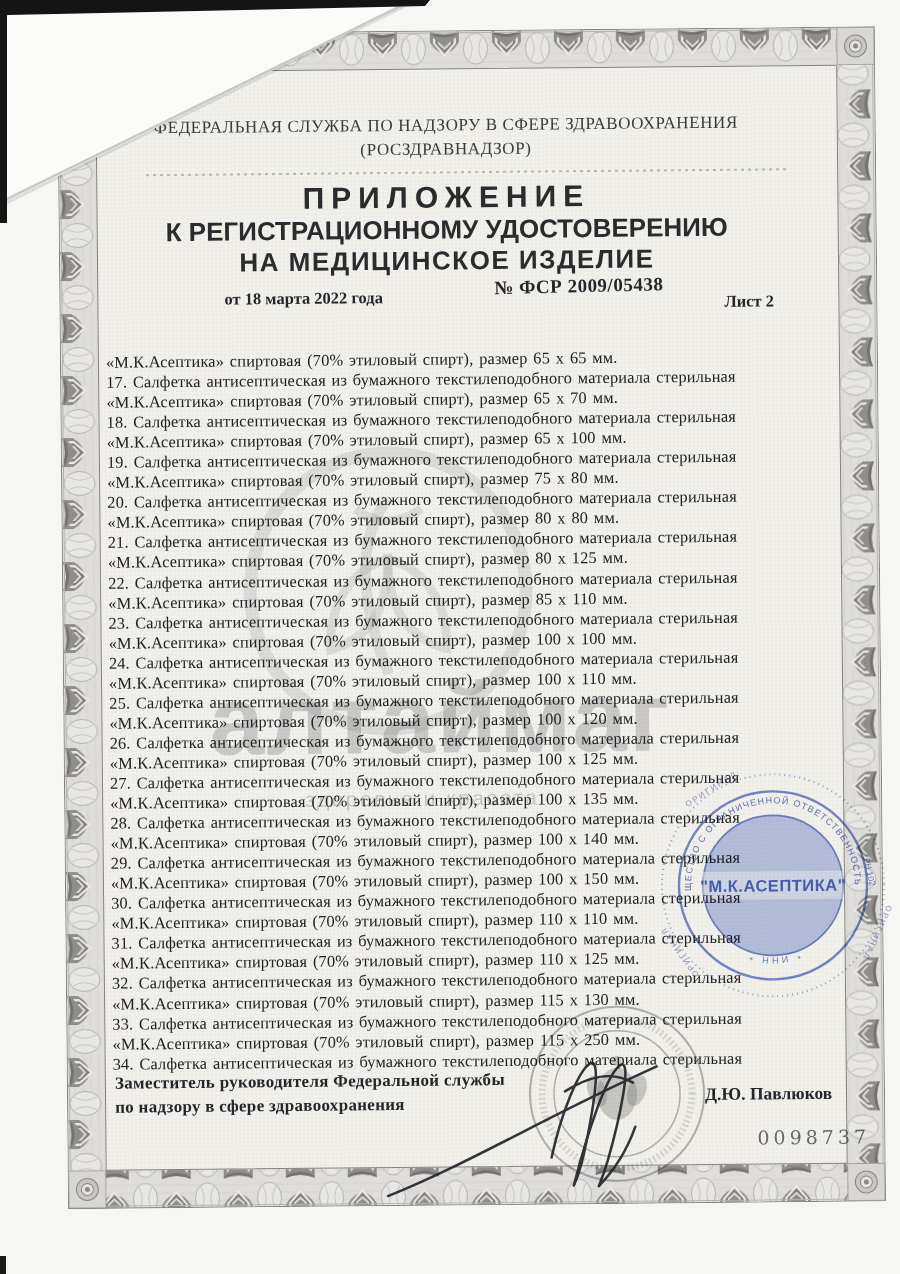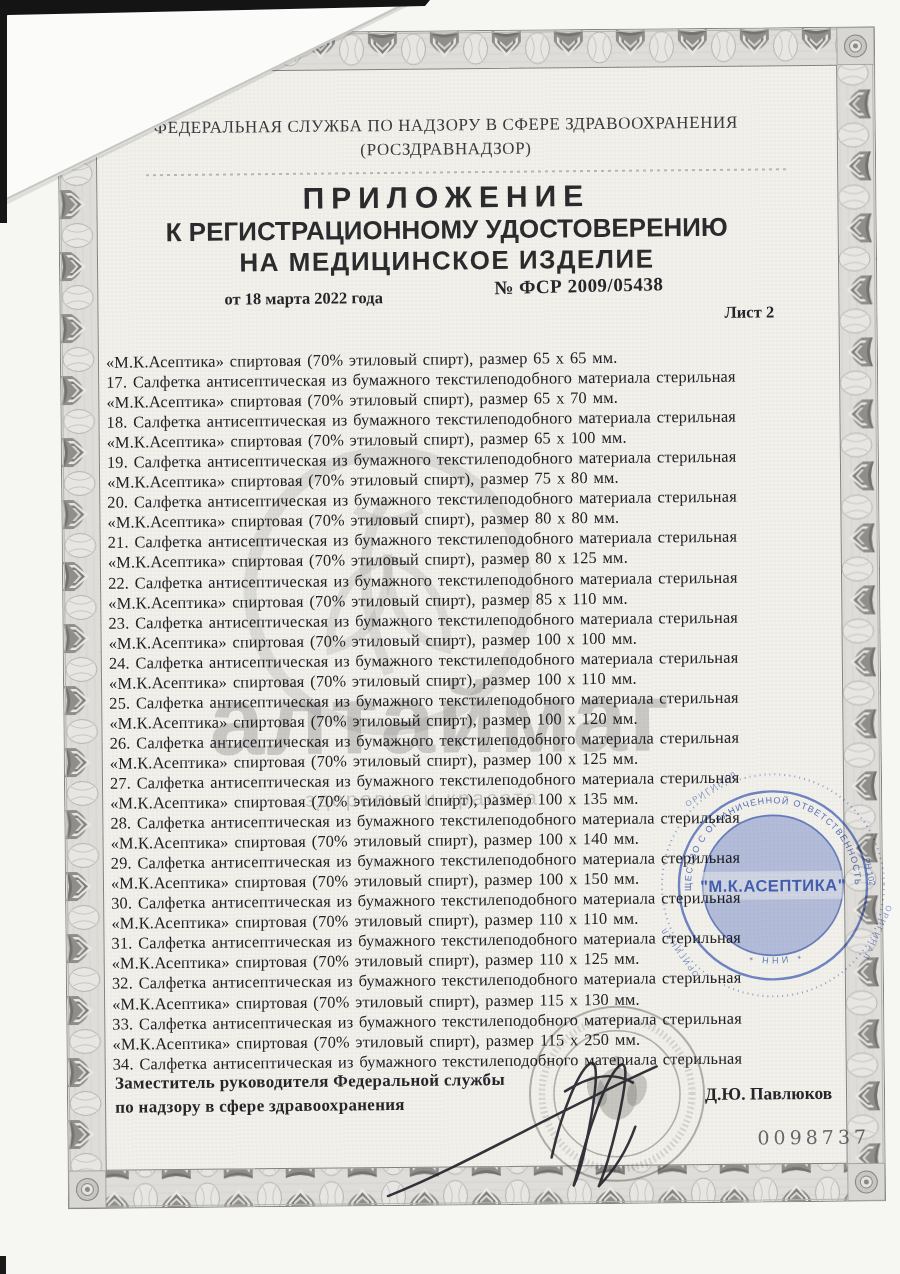--- a/index.html
+++ b/index.html
@@ -109,21 +109,21 @@
     <div class="txt center agency" style="top:115px;">ФЕДЕРАЛЬНАЯ СЛУЖБА ПО НАДЗОРУ В СФЕРЕ ЗДРАВООХРАНЕНИЯ</div>
     <div class="txt center agency" style="top:139px;">(РОСЗДРАВНАДЗОР)</div>
     <div class="sep"></div>
 
     <div class="txt center t1" style="top:180px;">ПРИЛОЖЕНИЕ</div>
     <div class="txt center t2" style="top:214px;">К РЕГИСТРАЦИОННОМУ УДОСТОВЕРЕНИЮ</div>
     <div class="txt center t3" style="top:245px;">НА МЕДИЦИНСКОЕ ИЗДЕЛИЕ</div>
 
     <div class="txt bold" style="left:227px;top:287px;font-size:16.5px;">от 18 марта 2022 года</div>
     <div class="txt bold" style="left:497px;top:276px;font-size:19px;letter-spacing:.5px;transform:rotate(-0.8deg);">№  ФСР 2009/05438</div>
-    <div class="txt bold" style="left:727px;top:305px;font-size:16.5px;">Лист 2</div>
+    <div class="txt bold" style="left:727px;top:294px;font-size:16.5px;">Лист 2</div>
 
     <div id="body-text">
         <div class="bline">«М.К.Асептика» спиртовая (70% этиловый спирт), размер 65 х 65 мм.</div>
         <div class="bline">17. Салфетка антисептическая из бумажного текстилеподобного материала стерильная</div>
         <div class="bline">«М.К.Асептика» спиртовая (70% этиловый спирт), размер 65 х 70 мм.</div>
         <div class="bline">18. Салфетка антисептическая из бумажного текстилеподобного материала стерильная</div>
         <div class="bline">«М.К.Асептика» спиртовая (70% этиловый спирт), размер 65 х 100 мм.</div>
         <div class="bline">19. Салфетка антисептическая из бумажного текстилеподобного материала стерильная</div>
         <div class="bline">«М.К.Асептика» спиртовая (70% этиловый спирт), размер 75 х 80 мм.</div>
         <div class="bline">20. Салфетка антисептическая из бумажного текстилеподобного материала стерильная</div>

